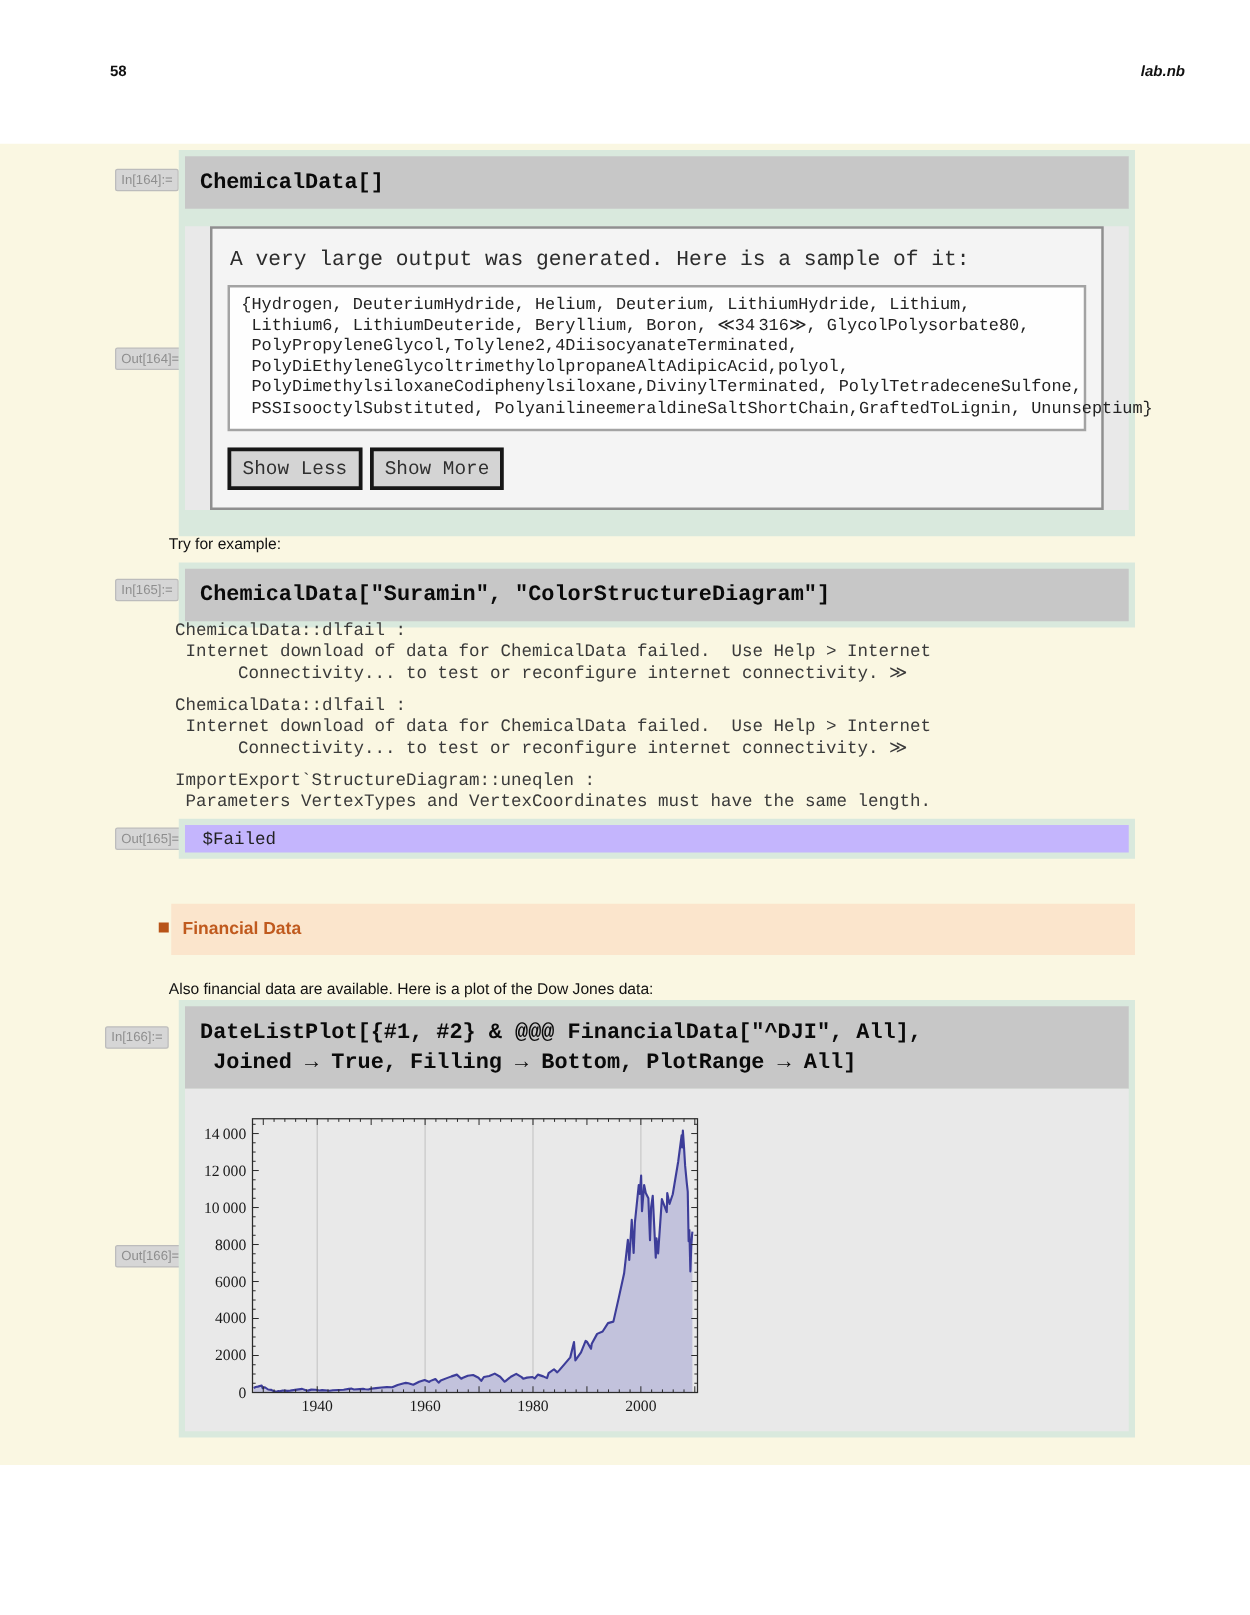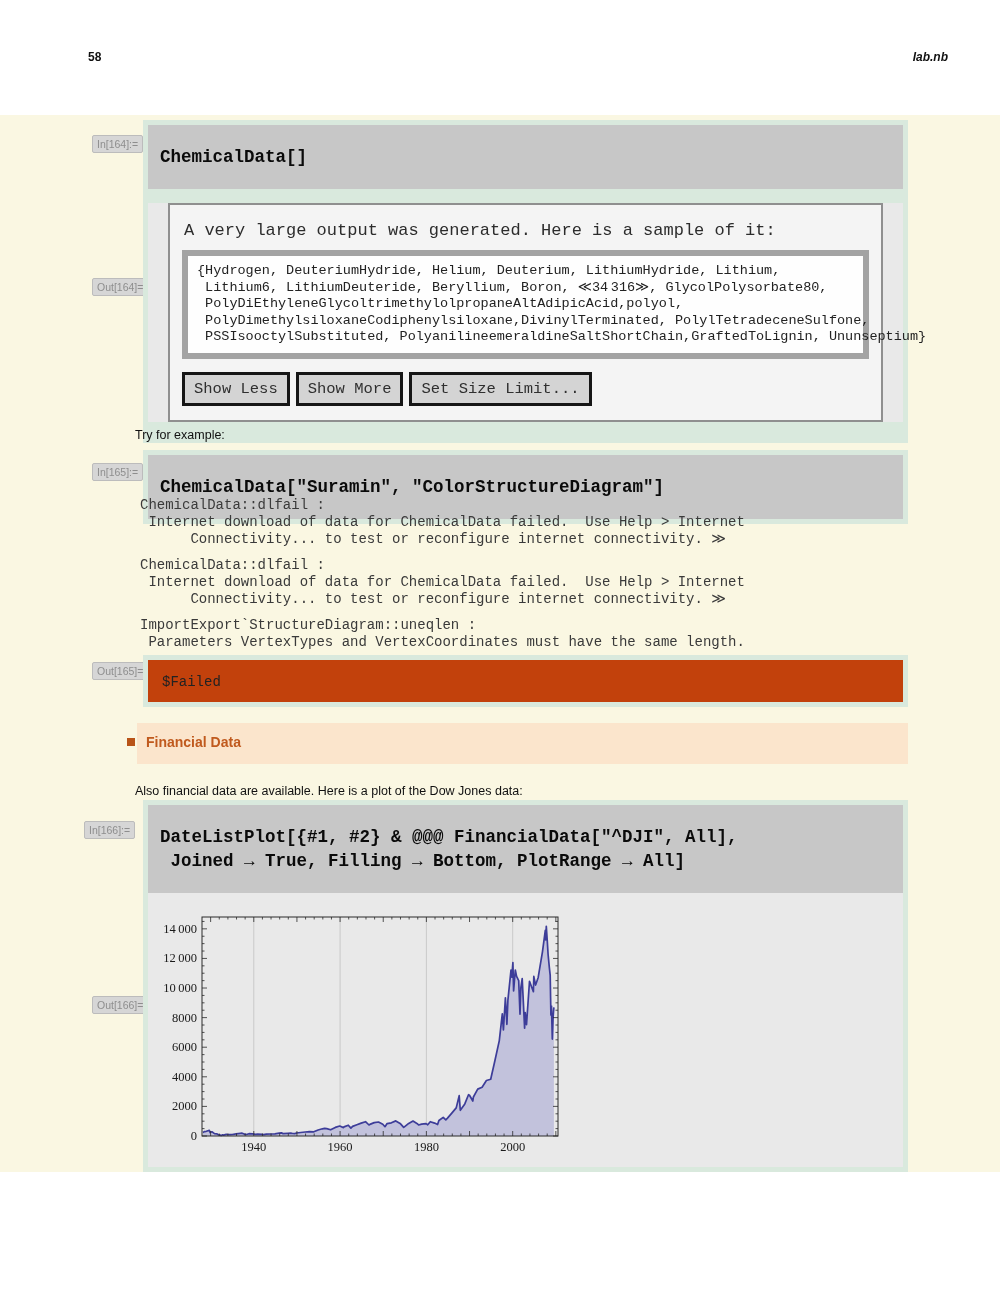--- a/index.html
+++ b/index.html
@@ -8,46 +8,46 @@
     position:relative; width:1000px; height:1292px; background:#ffffff;
     font-family:"Liberation Sans", sans-serif; overflow:hidden;
   }
   
   .hdr-num { position:absolute; left:88px; top:50px; font-size:12px; font-weight:bold; color:#111; }
   .hdr-file { position:absolute; right:52px; top:50px; font-size:12px; font-style:italic; font-weight:bold; color:#111; }
   
   .cream { position:absolute; left:0; top:115px; width:1000px; height:1057px; background:#faf7e2; }
   
   .cell-group { position:absolute; left:143px; width:765px; background:#d9e9dd; padding:5px; }
-  .cell-input-header { background:#c7c7c7; padding:20px 12px; }
+  .cell-input-header { background:#c7c7c7; padding:9px 12px; }
   .cell-output-area { background:#e9e9e9; }
   .code { font-family:"Liberation Mono", monospace; font-weight:bold; font-size:17.5px; color:#0a0a0a; white-space:pre; line-height:24px; }
   .inout-label {
     position:absolute; font-size:10.5px; color:#8e8e8e; background:#d6d6d6;
     border:1px solid #bcbcbc; border-radius:2px; padding:2px 4px;
     font-family:"Liberation Sans", sans-serif;
   }
   
   .banner-box { margin:14px 20px 16px 20px; background:#f4f4f4; border:2px solid #8f8f8f; padding:12px 12px 14px 12px; }
   .banner-title { font-family:"Liberation Mono", monospace; font-size:17px; color:#2c2c2c; white-space:pre; margin:4px 2px 10px 2px; }
-  .sample-box { background:#fefefe; border:6px solid #a3a3a3; padding:7px 9px; }
+  .sample-box { background:#fefefe; border:2px solid #a3a3a3; padding:7px 9px; }
   .sample-line { font-family:"Liberation Mono", monospace; font-size:13.5px; line-height:16.5px; color:#222; white-space:pre; }
   .btn-row { display:flex; gap:6px; margin-top:13px; }
   .mm-btn {
     background:#d4d4d4; border:3px solid #161616; color:#2f2f2f;
     font-family:"Liberation Mono", monospace; font-size:15.5px; padding:5px 9px; white-space:pre; cursor:pointer;
   }
   
   .plain { position:absolute; font-size:12.5px; color:#111;margin-top:12px; }
   
   .messages { position:absolute; left:140px; top:497px; width:700px; }
   .msg { margin-bottom:9px; }
   .msg-line { font-family:"Liberation Mono", monospace; font-size:14px; line-height:17px; color:#3a3a3a; white-space:pre; }
   
-  .out-simple { padding:12px 14px; background:#c2410c; }
+  .out-simple { padding:2px 14px; background:#c4b5fd; }
   .out-val { font-family:"Liberation Mono", monospace; font-size:14px; color:#222; }
   
   .section-bar { position:absolute; left:137px; top:723px; width:771px; height:41px; background:#fbe5cc; }
   .section-bullet { position:absolute; left:127px; top:738px; width:8px; height:8px; background:#b85418; }
   .section-title { position:absolute; left:146px; top:734px; font-size:14px; font-weight:bold; color:#c05a1e; }
   
   .plot-wrap { position:relative; height:274px; }
   svg text { font-family:"Liberation Serif", serif; font-size:12.5px; fill:#1a1a1a; }
 </style>
 </head>
@@ -70,28 +70,28 @@
   <div class="cell-group" style="top:120px;">
     <div class="cell-input-header">
       <span class="code">ChemicalData[]</span>
     </div>
     <div class="cell-output-area">
       <div class="banner-box">
         <div class="banner-title">A very large output was generated. Here is a sample of it:</div>
         <div class="sample-box">
             <div class="sample-line">{Hydrogen, DeuteriumHydride, Helium, Deuterium, LithiumHydride, Lithium,</div>
             <div class="sample-line"> Lithium6, LithiumDeuteride, Beryllium, Boron, ≪34 316≫, GlycolPolysorbate80,</div>
+            <div class="sample-line"> PolyPropyleneGlycol,Tolylene2,4DiisocyanateTerminated,</div>
             <div class="sample-line"> PolyDiEthyleneGlycoltrimethylolpropaneAltAdipicAcid,polyol,</div>
             <div class="sample-line"> PolyDimethylsiloxaneCodiphenylsiloxane,DivinylTerminated, PolylTetradeceneSulfone,</div>
             <div class="sample-line"> PSSIsooctylSubstituted, PolyanilineemeraldineSaltShortChain,GraftedToLignin, Ununseptium}</div>
           </div>
         <div class="btn-row">
             <button class="mm-btn">Show Less</button>
             <button class="mm-btn">Show More</button>
-            <button class="mm-btn">Set Size Limit...</button>
           </div>
       </div>
     </div>
   </div>
 
   <div class="plain" style="left:135px; top:416px;">Try for example:</div>
 
   <div class="cell-group" style="top:450px;">
     <div class="cell-input-header">
       <span class="code">ChemicalData["Suramin", "ColorStructureDiagram"]</span>

